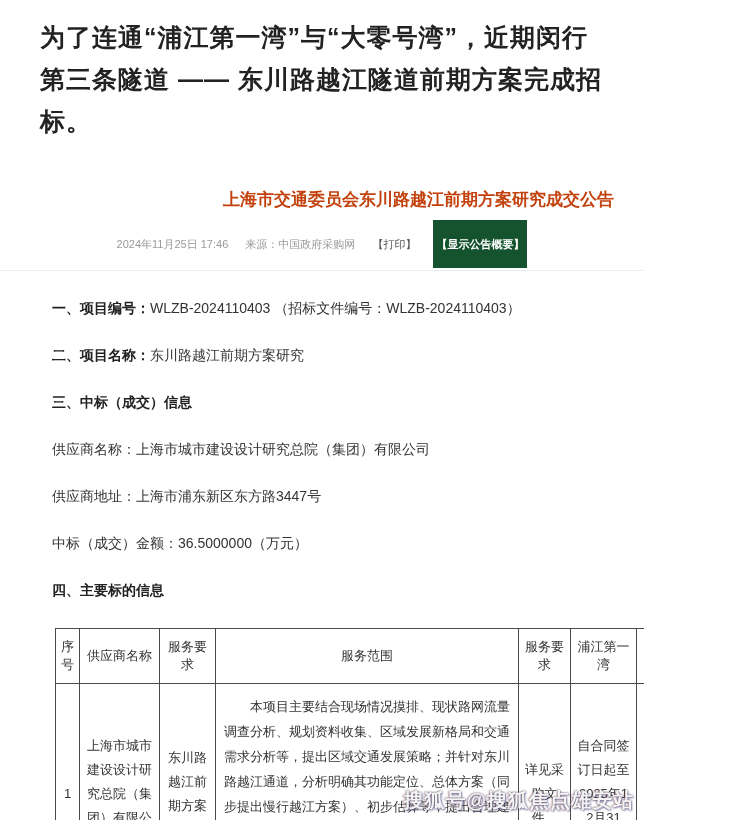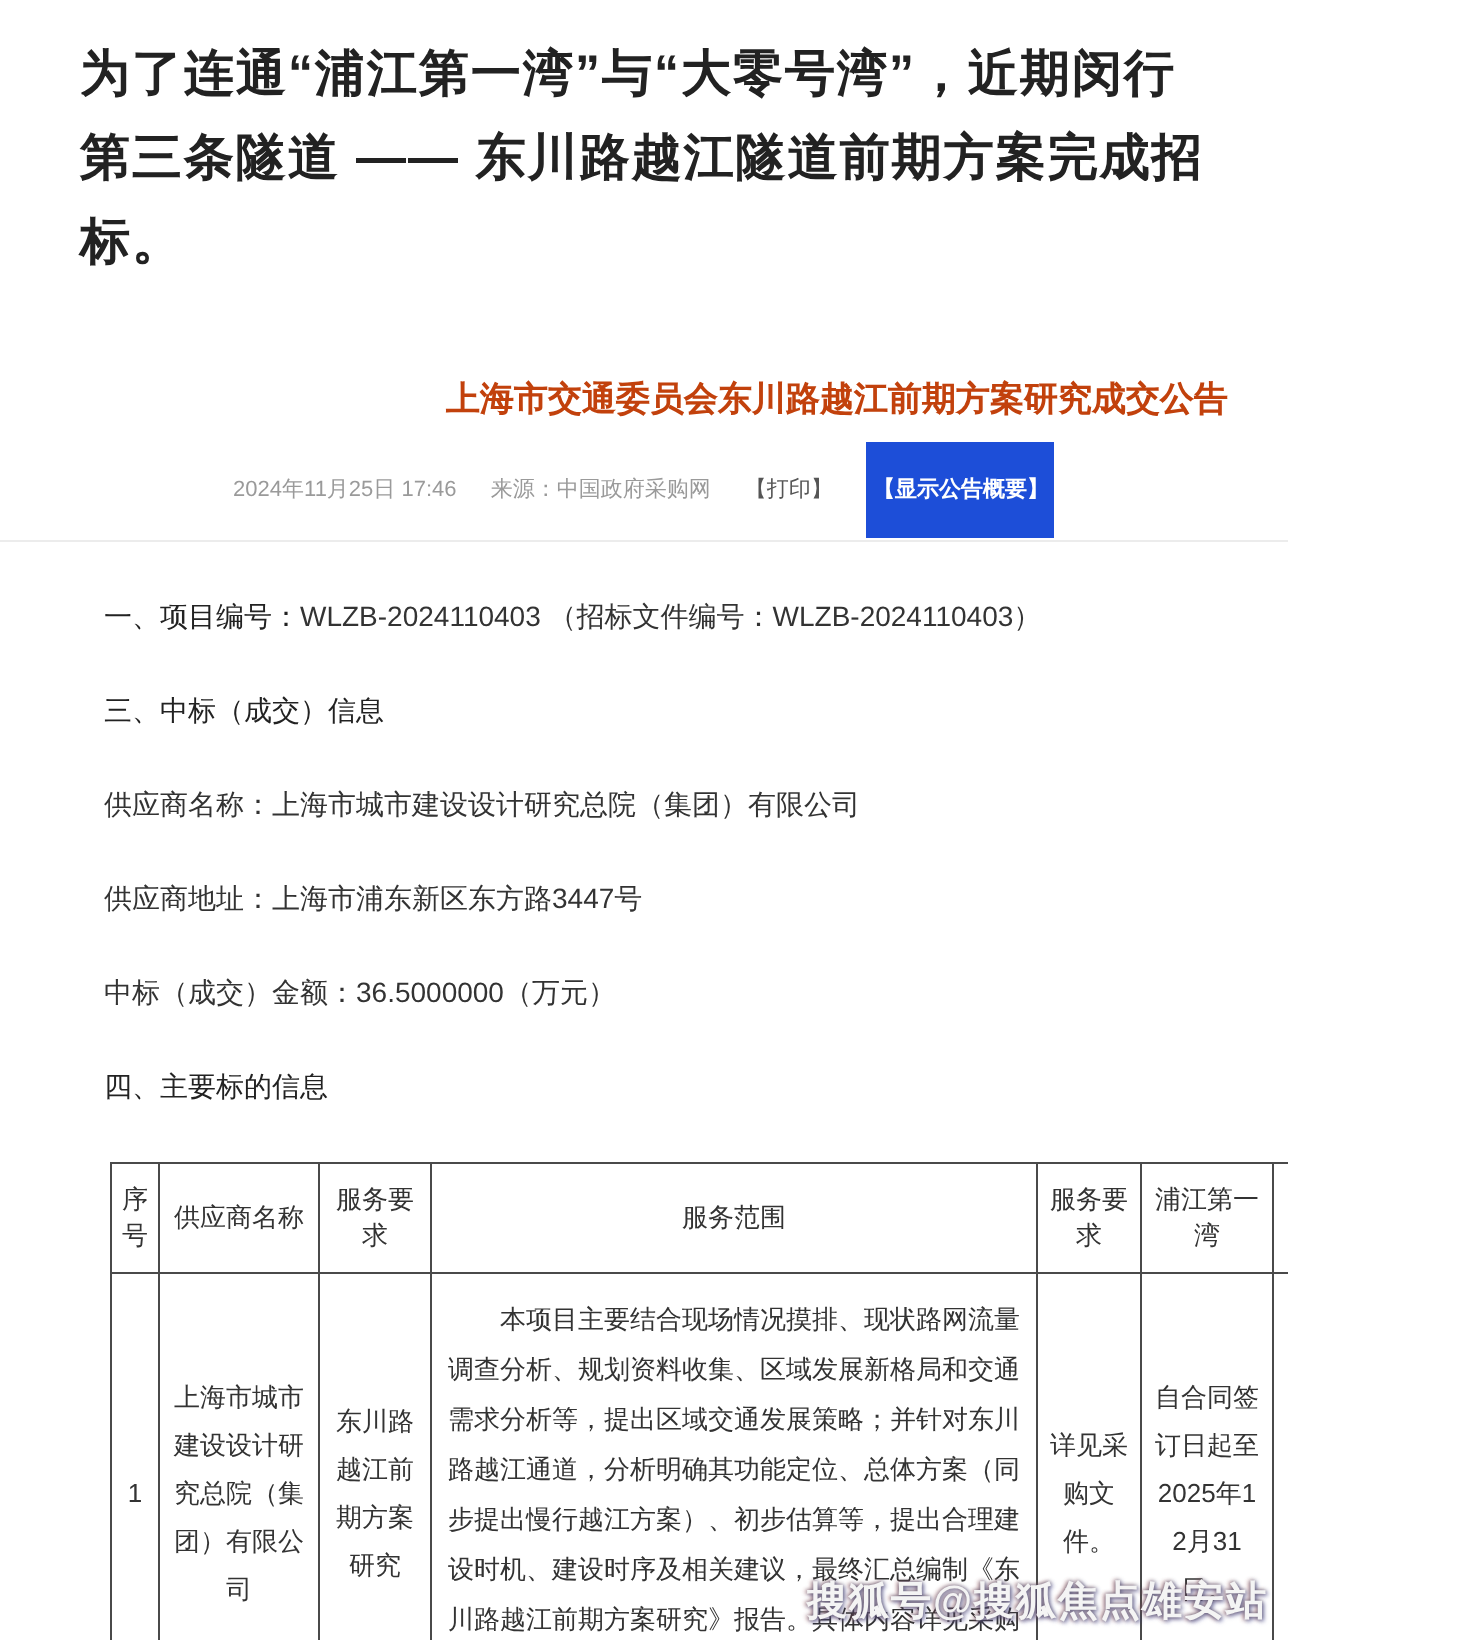--- a/index.html
+++ b/index.html
@@ -25,40 +25,40 @@
 
   .meta {
     margin-top:26px;
     text-align:center;
     font-size:11px;
     color:#9a9a9a;
   }
   .meta span { margin:0 7px; }
   .meta .print { color:#555; cursor:pointer;text-align:right; }
   .meta .summary-btn {
-    background:#1d4ed8;
+    background:#14532d;
     color:#ffffff;
     font-weight:700;
     padding:18px 3px;
     cursor:pointer;
   }
 
   .divider {
     border:none;
     border-top:1px solid #ececec;
     margin:18px 0 0 0;
   }
 
   .body-fields {
     margin:28px 52px 0 52px;
     font-size:14px;
     color:#333;
   }
   .field { margin:0 0 29px 0; line-height:18px; }
-  .b { font-weight:400; color:#222; }
+  .b { font-weight:700; color:#222; }
 
   table.award {
     border-collapse:collapse;
     table-layout:fixed;
     margin-left:55px;
     width:637px;
     font-size:13px;
     color:#333;
   }
   table.award th, table.award td {
@@ -103,20 +103,21 @@
     <span>来源：中国政府采购网</span>
     <span class="print">【打印】</span>
     <span class="summary-btn">【显示公告概要】</span>
   </div>
 
   <hr class="divider">
 
   <div class="body-fields">
     <p class="field"><span class="b">一、项目编号：</span><span>WLZB-2024110403 （招标文件编号：WLZB-2024110403）</span></p>
 
+    <p class="field"><span class="b">二、项目名称：</span><span>东川路越江前期方案研究</span></p>
 
     <p class="field b">三、中标（成交）信息</p>
 
     <p class="field">供应商名称：上海市城市建设设计研究总院（集团）有限公司</p>
 
     <p class="field">供应商地址：上海市浦东新区东方路3447号</p>
 
     <p class="field">中标（成交）金额：36.5000000（万元）</p>
 
     <p class="field b">四、主要标的信息</p>

